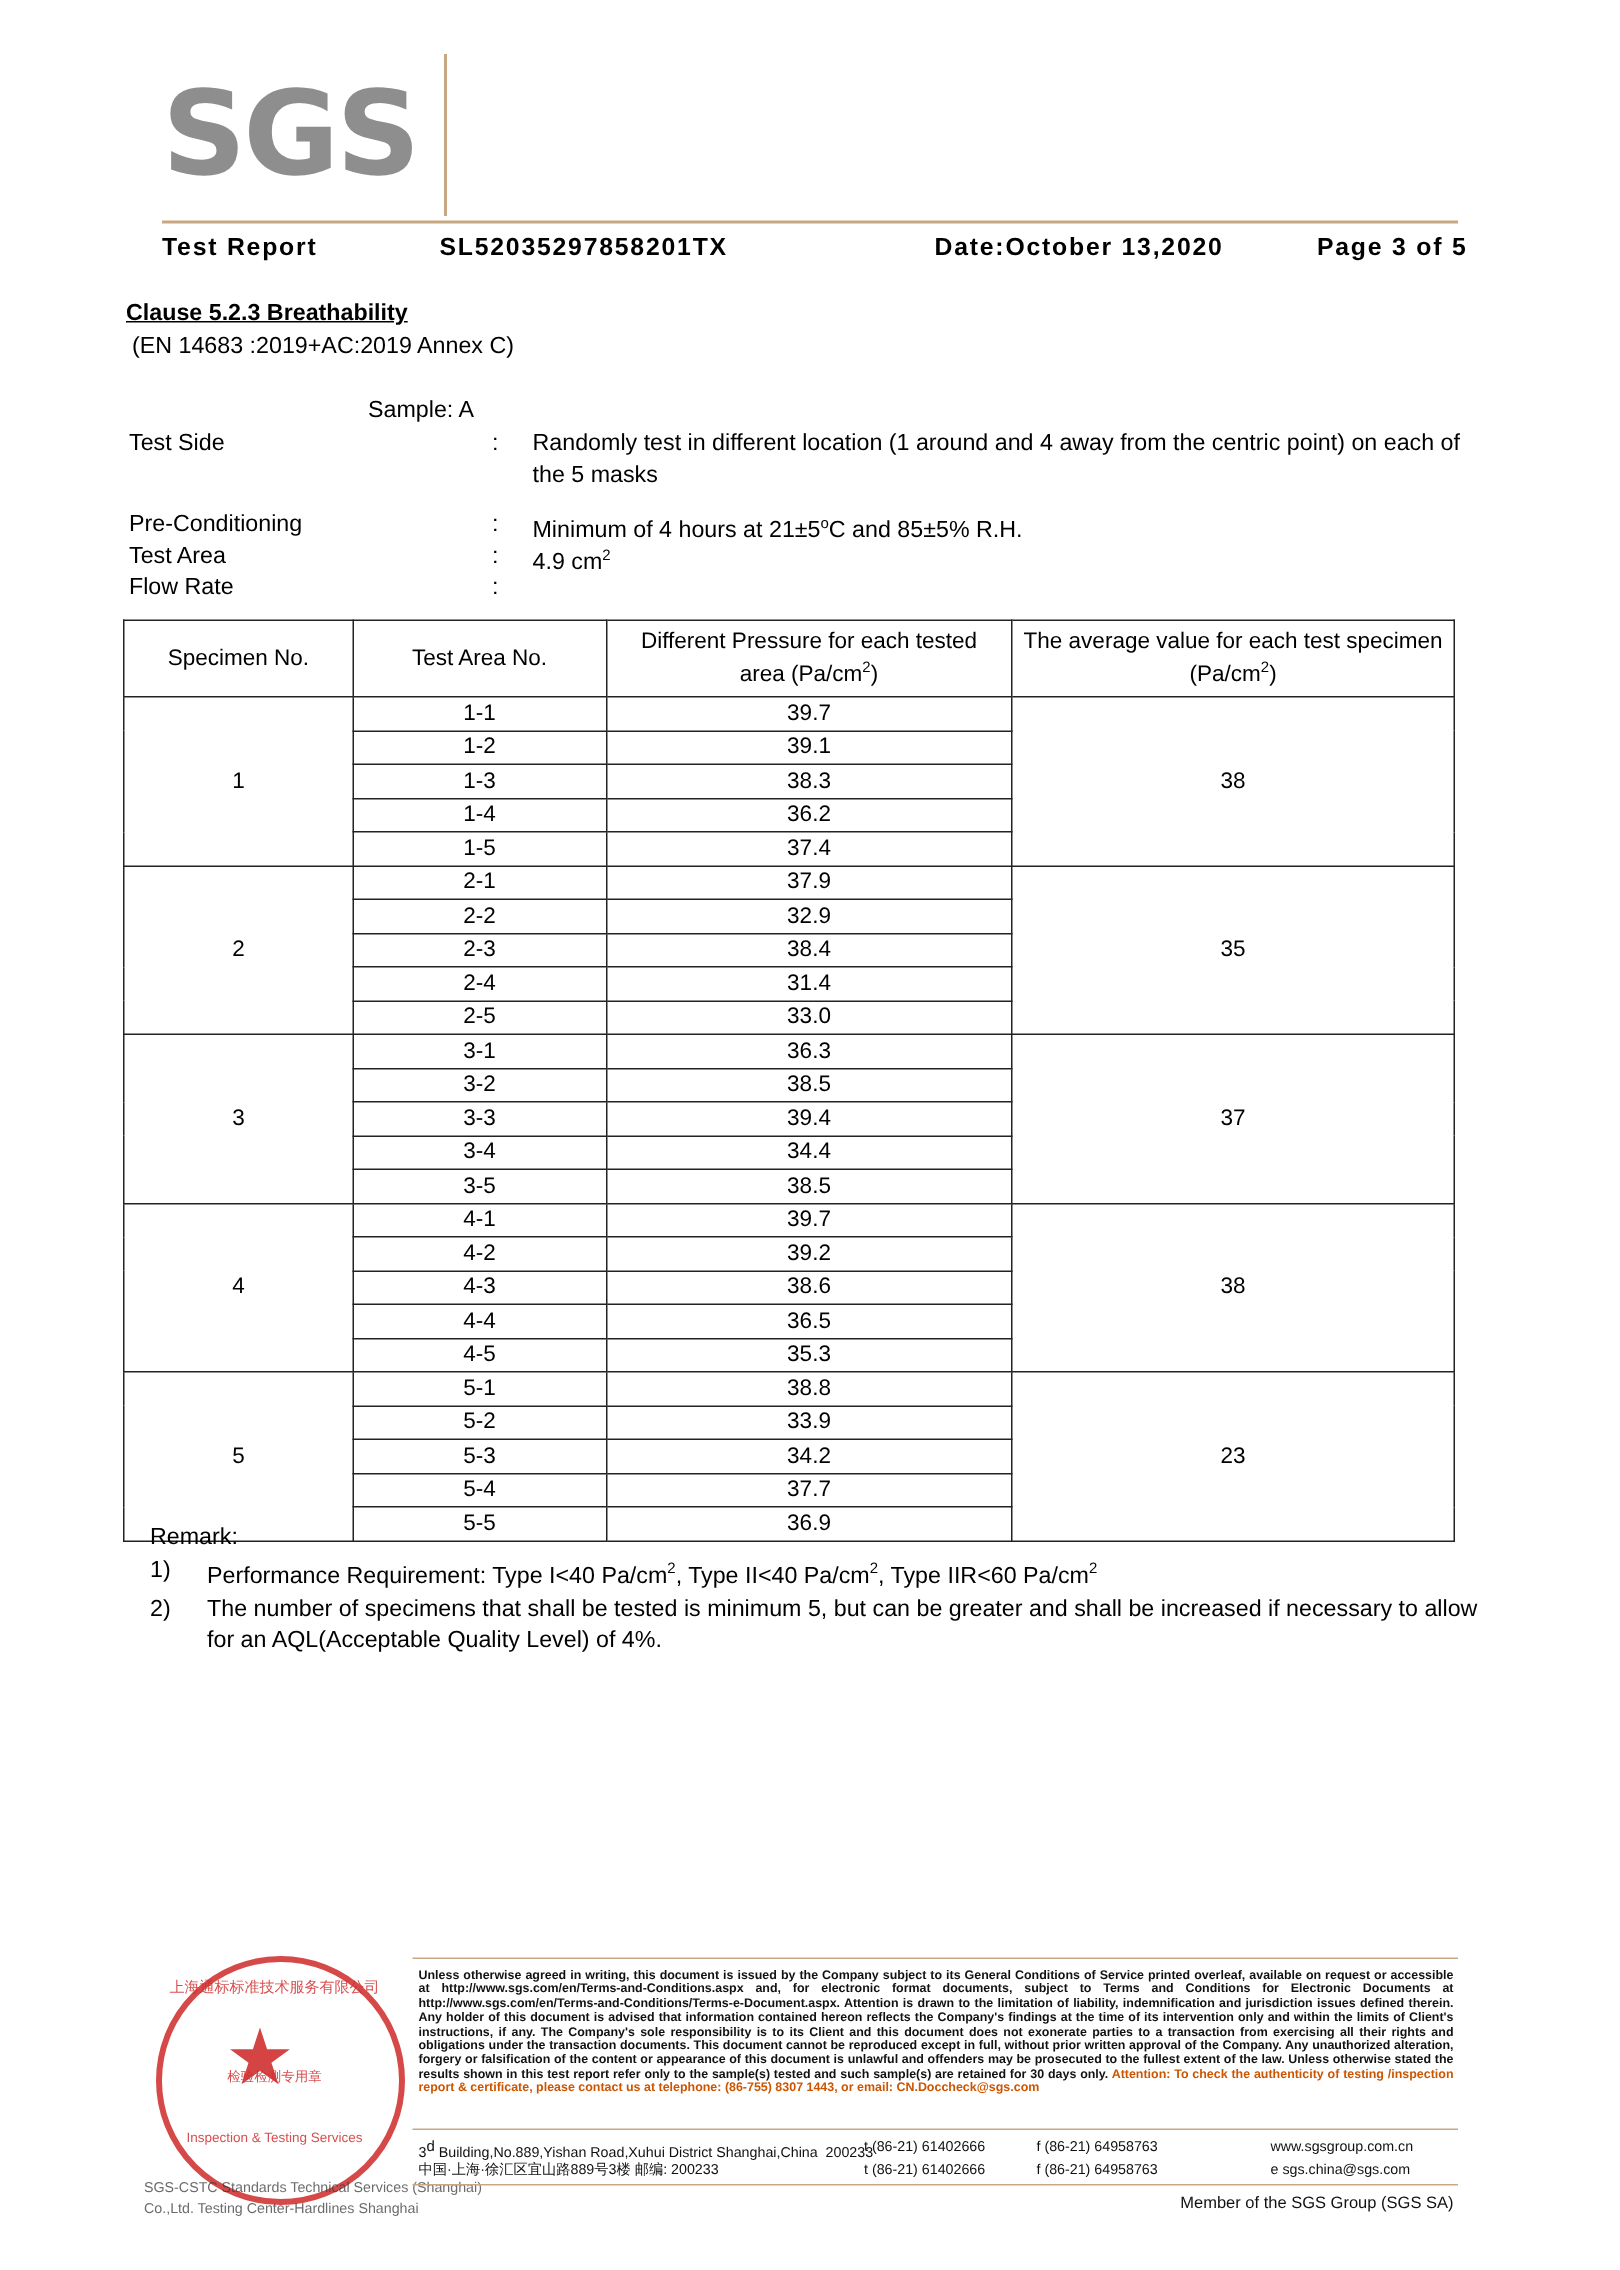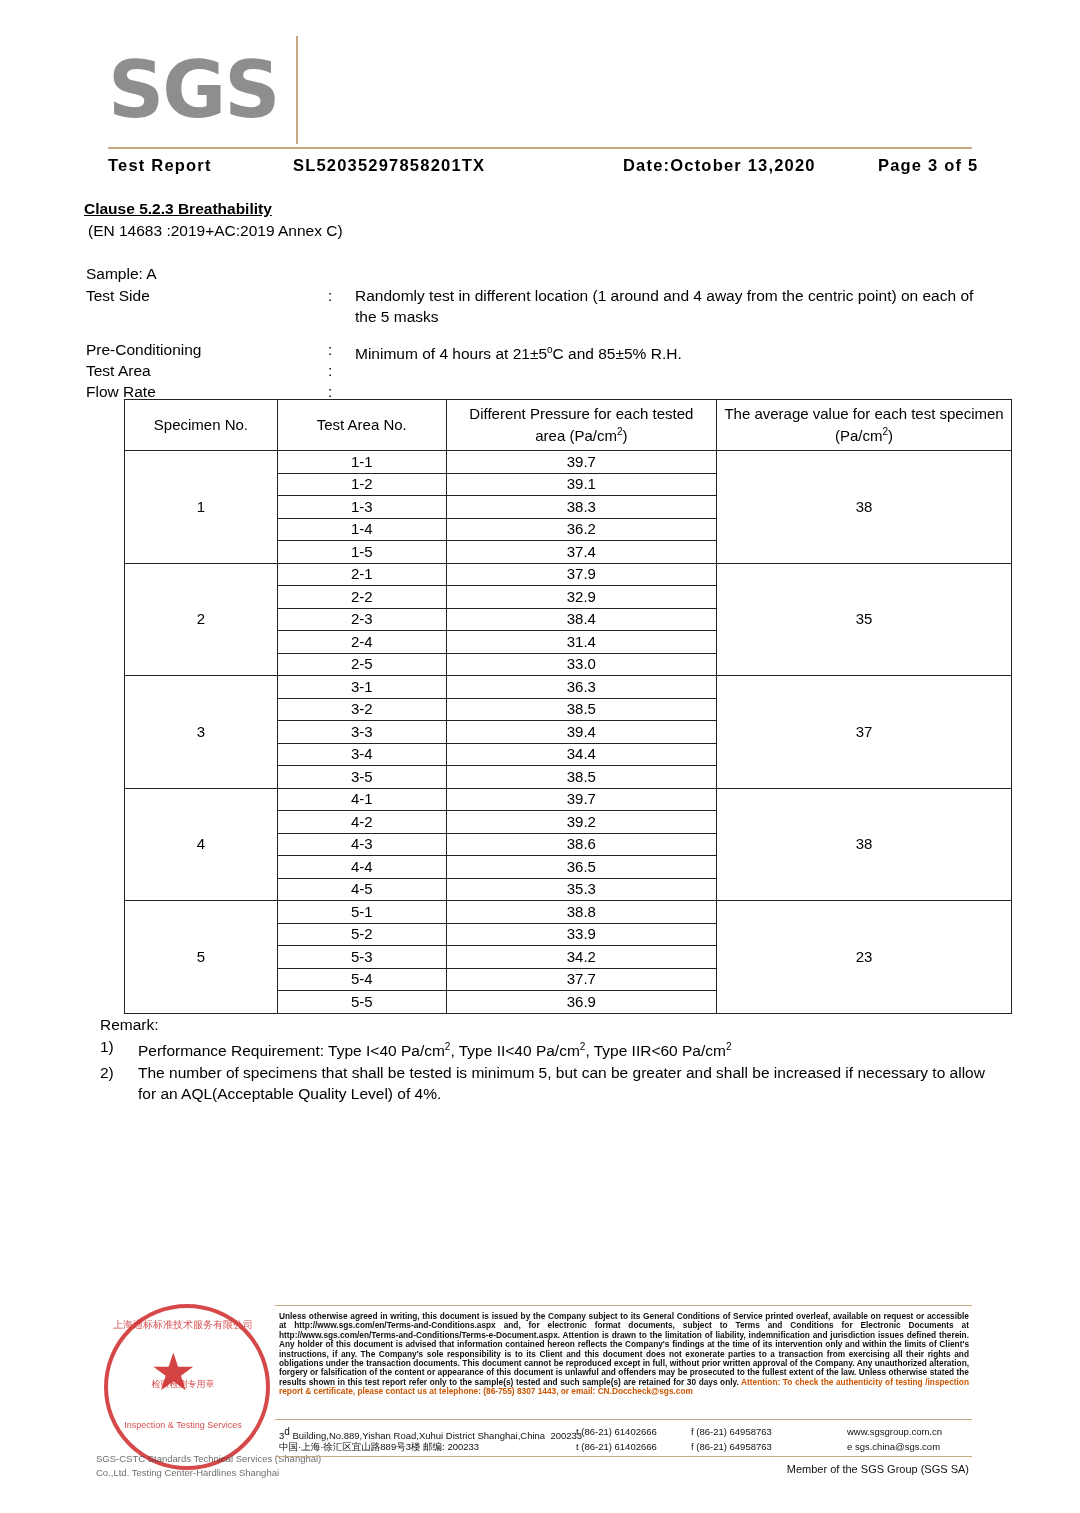--- a/index.html
+++ b/index.html
@@ -115,25 +115,24 @@
     top: 0;
     width: 620px;
   }
   .info-spacer { height: 10px; }
   sup { font-size: 10px; vertical-align: super; }
 
   
   .tbl {
     position: absolute;
     left: 82px;
-    top: 399px;
+    top: 413px;
     width: 888px;
     border-collapse: collapse;
     font-size: 15px;
-    margin-left: 42px;
   }
   .tbl td, .tbl th {
     border: 1px solid #222;
     text-align: center;
     vertical-align: middle;
     font-weight: normal;
     padding: 0;
     height: 21.5px;
     line-height: 18px;
   }
@@ -308,37 +307,38 @@
     <span class="h-title">Test  Report</span>
     <span class="h-no">SL52035297858201TX</span>
     <span class="h-date">Date:October  13,2020</span>
     <span class="h-page">Page  3  of  5</span>
   </div>
 
   <div class="clause">Clause 5.2.3 Breathability</div>
   <div class="clause-sub">(EN 14683 :2019+AC:2019 Annex C)</div>
 
   <div class="info">
-    <div class="info-row" style="height:22px;">
+    <div class="info-row" style="height:22px;text-align:right;">
       <span class="info-label">Sample: A</span>
     </div>
     <div class="info-row" style="height:44px;">
       <span class="info-label">Test Side</span>
       <span class="info-colon">:</span>
       <span class="info-val">Randomly test in different location (1 around and 4 away from the centric point) on each of the 5 masks</span>
     </div>
     <div class="info-spacer"></div>
     <div class="info-row">
       <span class="info-label">Pre-Conditioning</span>
       <span class="info-colon">:</span>
       <span class="info-val">Minimum of 4 hours at 21±5<sup>o</sup>C and 85±5% R.H.</span>
     </div>
     <div class="info-row">
       <span class="info-label">Test Area</span>
       <span class="info-colon">:</span>
+      <span class="info-val">4.9 cm<sup>2</sup></span>
     </div>
     <div class="info-row">
       <span class="info-label">Flow Rate</span>
       <span class="info-colon">:</span>
     </div>
   </div>
 
   <table class="tbl">
     <thead>
       <tr>

